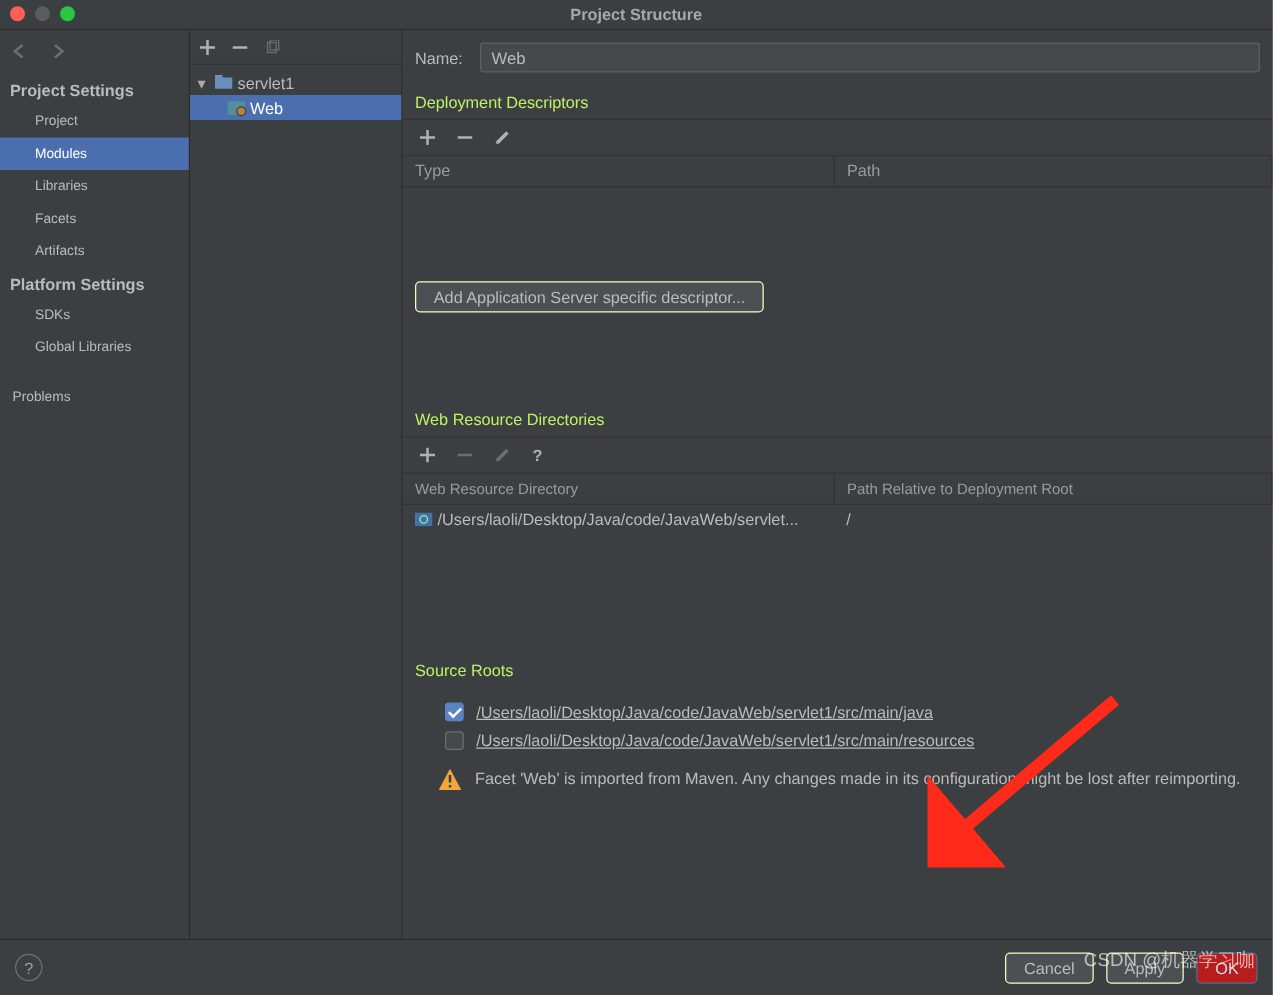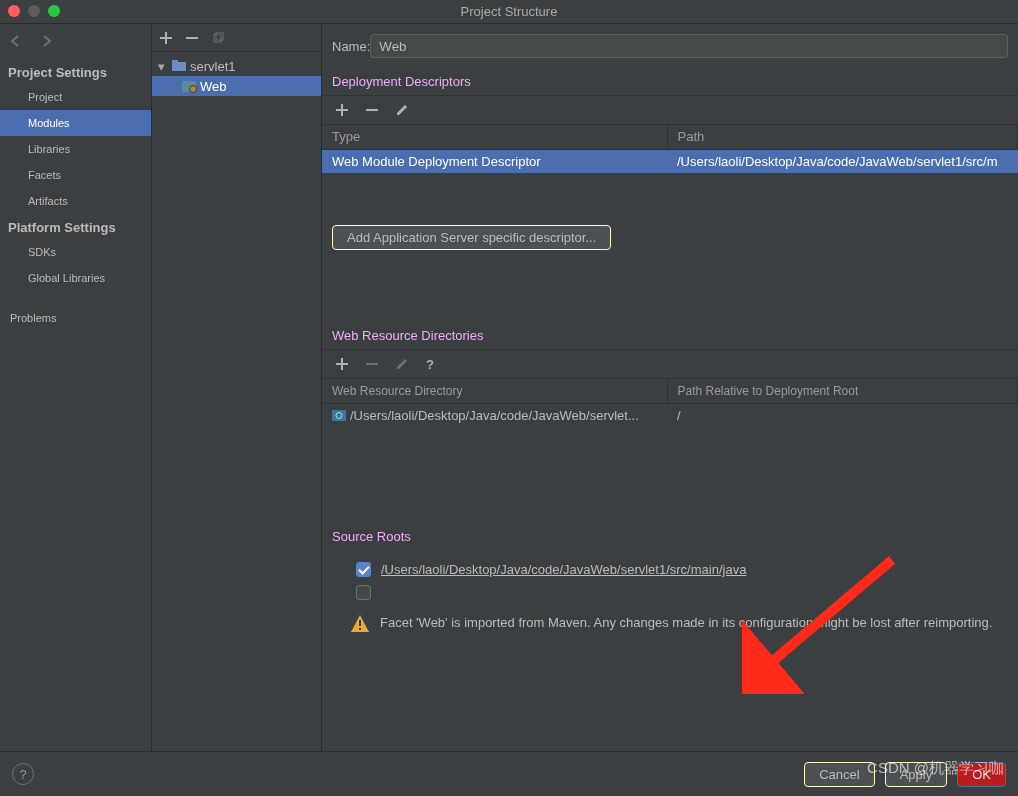--- a/index.html
+++ b/index.html
@@ -16,21 +16,21 @@
     height: 24px; background: #3c3f41;
     border-bottom: 1px solid #2b2b2b;
     position: relative;
     display: flex; align-items: center; justify-content: center;
   }
   .traffic { position: absolute; left: 8px; top: 5px; display: flex; gap: 8px; }
   .traffic span { width: 12px; height: 12px; border-radius: 50%; display: inline-block; }
   .tl-close { background: #ff5f57; }
   .tl-min { background: #5c5c5c; }
   .tl-max { background: #28c840; }
-  .title { font-weight: 400; color: #a9a9a9; font-size: 13px; }
+  .title { font-weight: 700; color: #a9a9a9; font-size: 13px; }
   .main-area {
     display: flex; height: calc(796px - 24px - 44px);
     border-bottom: 1px solid #2b2b2b;
   }
   .left-nav {
     width: 152px; background: #3c3f41;
     border-right: 1px solid #2b2b2b;
     padding-top: 6px;
     flex: 0 0 152px;
   }
@@ -56,28 +56,28 @@
   .tree-row { display: flex; align-items: center; height: 20px; padding-left: 6px; gap: 4px; cursor: pointer; }
   .tree-row.level2 { padding-left: 30px; }
   .tree-row.selected { background: #4b6eaf; color: #fff; }
   .chev { width: 10px; display:inline-block; color:#aaa;}
   .folder-icon, .globe-icon { width: 14px; height: 14px; display:inline-block; }
   .content-pane {
     flex: 1; background: #3c3f41; overflow: hidden;
     padding: 10px 0 0 0;
     position: relative;
   }
-  .name-row { display: flex; align-items: center; padding: 0 10px 14px 10px; }
+  .name-row { display: flex; align-items: center; gap: 14px; padding: 0 10px 14px 10px; }
   .name-label { color: #bbbbbb; }
   .name-input {
     flex: 1; height: 24px; background: #45494a;
     border: 1px solid #5e6060; border-radius: 3px;
     color: #bbb; padding: 0 8px;
   }
-  .section-label { padding: 2px 10px 6px; color: #f0abfc; }
+  .section-label { padding: 2px 10px 6px; color: #bef264; }
   .mini-toolbar {
     height: 30px; display: flex; align-items: center;
     gap: 18px; padding: 0 14px; background: #3c3f41;
     border-top: 1px solid #323232; border-bottom: 1px solid #323232;
   }
   .table { width: 100%; border-collapse: collapse; }
   .table th {
     text-align: left; font-weight: 400; color: #9b9b9b;
     background: #3c3f41; border-bottom: 1px solid #323232;
     padding: 4px 10px; height: 24px; border-right: 1px solid #323232;
@@ -227,24 +227,20 @@
             <path d="M1 11 L3 11 L11 3 L9 1 L1 9 Z" fill="#afb1b3"></path>
           </svg>
         </span>
     </div>
     <div class="table-wrap">
     <table class="table">
       <tbody>
             <tr>
         <th style="width:345px">Type</th>
         <th>Path</th>
-      </tr>
-      <tr class="selected">
-        <td>Web Module Deployment Descriptor</td>
-        <td>/Users/laoli/Desktop/Java/code/JavaWeb/servlet1/src/m</td>
       </tr>
     </tbody>
         </table>
     </div>
     <div class="btn-row">
       <span class="btn">Add Application Server specific descriptor...</span>
     </div>
 
     <div class="spacer"></div>
 
@@ -290,20 +286,21 @@
     <div style="height:90px"></div>
 
     <div class="section-label">Source Roots</div>
     <div class="source-roots">
       <div class="sr-item">
         <span class="checkbox checked"></span>
         <span>/Users/laoli/Desktop/Java/code/JavaWeb/servlet1/src/main/java</span>
       </div>
       <div class="sr-item">
         <span class="checkbox"></span>
+        <span>/Users/laoli/Desktop/Java/code/JavaWeb/servlet1/src/main/resources</span>
       </div>
     </div>
 
     <div class="warning-row">
       <svg class="warn-icon" viewBox="0 0 20 20">
         <path d="M10 1 L19 18 L1 18 Z" fill="#f2a73a"></path>
         <rect x="9" y="6" width="2" height="6" fill="#3c3f41"></rect>
         <rect x="9" y="14" width="2" height="2" fill="#3c3f41"></rect>
       </svg>
       <span style="line-height:1.4">Facet 'Web' is imported from Maven. Any changes made in its configuration might be lost after reimporting.</span>

